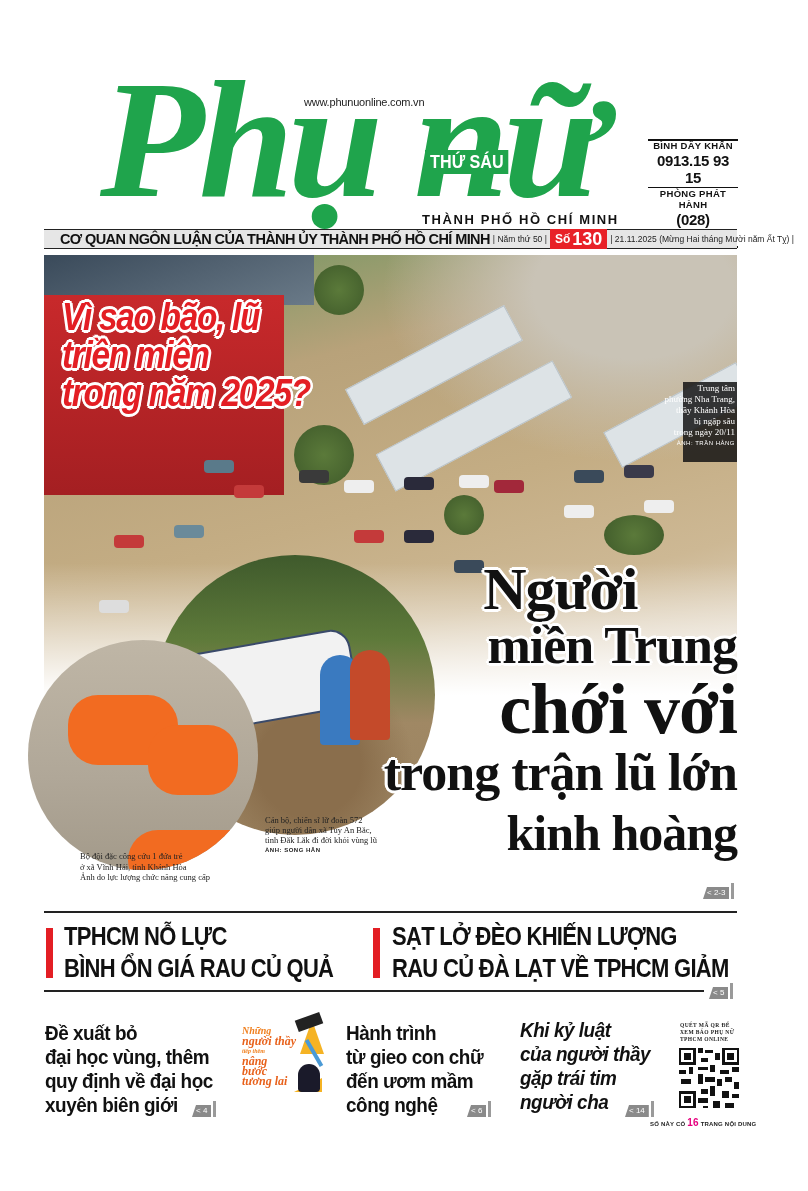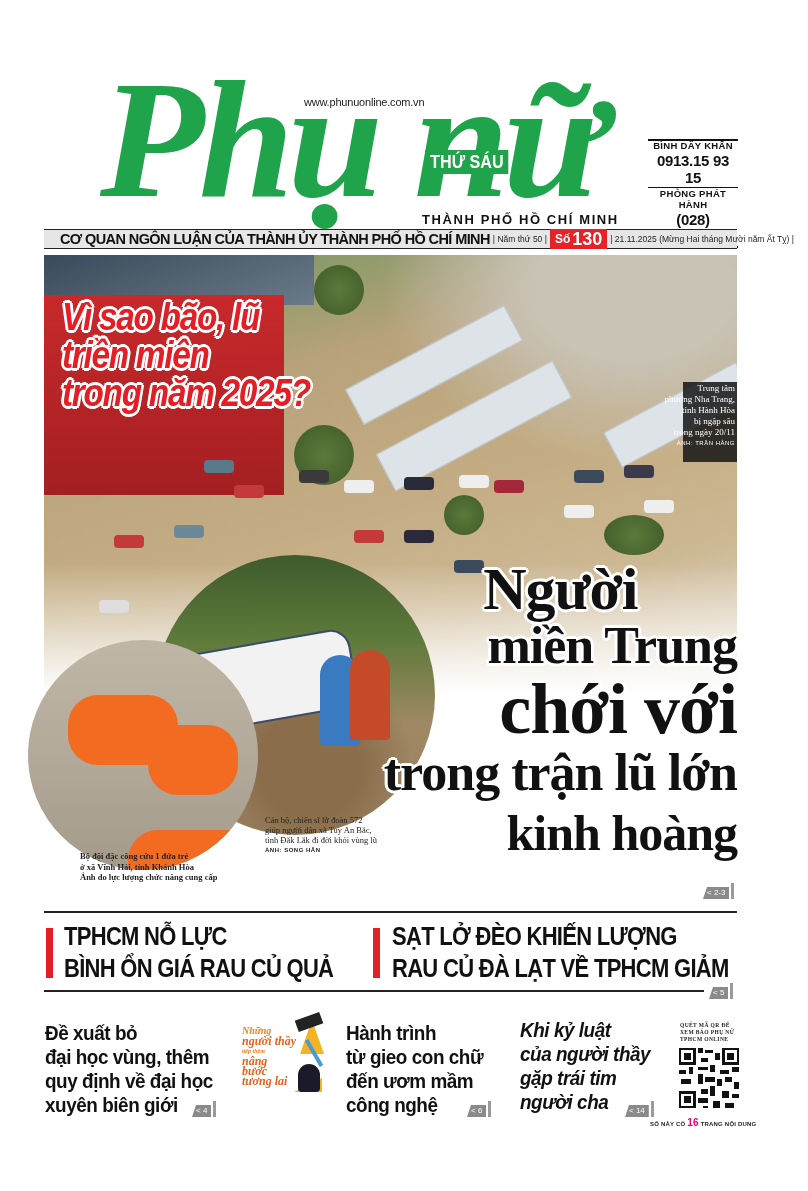--- a/index.html
+++ b/index.html
@@ -56,21 +56,21 @@
   .headline { right:71px; top:560px; text-align:right; font-family:"Liberation Serif",serif; font-weight:bold; color:#111; letter-spacing:-1px;
     text-shadow: 3px 0 0 #fff, -3px 0 0 #fff, 0 3px 0 #fff, 0 -3px 0 #fff, 2px 2px 0 #fff, -2px -2px 0 #fff, 2px -2px 0 #fff, -2px 2px 0 #fff; }
   .headline div { white-space:nowrap; }
   .headline .l1 { font-size:60px; line-height:58px;text-align:center; }
   .headline .l2 { font-size:52px; line-height:56px; }
   .headline .l3 { font-size:72px; line-height:70px; }
   .headline .l4 { font-size:52px; line-height:58px; }
   .headline .l5 { font-size:50px; line-height:62px;font-family:Liberation Serif, serif; }
 
   .cap2 { left:265px; top:815px; font-family:"Liberation Serif",serif; font-size:8.5px; line-height:10px; color:#222; }
-  .cap3 { left:80px; top:851px; font-family:"Liberation Serif",serif; font-size:8.5px; line-height:10.5px; color:#222;font-weight:bold; }
+  .cap3 { left:80px; top:851px; font-family:"Liberation Serif",serif; font-size:8.5px; line-height:10.5px; color:#222; }
   .credit-s { font-family:"Liberation Sans",sans-serif; font-size:6px; letter-spacing:0.5px; font-weight:bold; }
 
   .pageref { display:inline-flex; align-items:flex-end; height:14px; }
   .pageref .box { background:#8a8a8a; color:#fff; font-size:8px; padding:0 4px; height:12px; line-height:12px; clip-path:polygon(4px 0,100% 0,100% 100%,0 100%); }
   .pageref .bar2 { width:3px; height:16px; background:#9a9a9a; margin-left:2px; }
 
   .rule { left:44px; height:1.5px; background:#222; }
 
   .sub { top:920px; font-family:"Liberation Sans",sans-serif; font-weight:bold; font-size:25px; line-height:32px; letter-spacing:-0.8px; transform:scaleX(0.88); transform-origin:left; white-space:nowrap; }
   .sub-mark { width:7px; height:50px; background:#e31e24; top:928px; }
@@ -150,21 +150,21 @@
 <div class="abs kicker">
   <div>Vì sao bão, lũ</div>
   <div>triền miên</div>
   <div>trong năm 2025?</div>
 </div>
 
 <div class="abs cap1"></div>
 <div class="abs cap1-text">
   <div>Trung tâm</div>
   <div>phường Nha Trang,</div>
-  <div>tỉnh Hành Hòa</div>
+  <div>thầy Khánh Hòa</div>
   <div>bị ngập sâu</div>
   <div>trong ngày 20/11</div>
   <div class="credit">ẢNH: TRẦN HẰNG</div>
 </div>
 
 <div class="abs circle-big">
   <div class="boat"></div>
   <div class="person" style="left:165px;top:100px;"></div>
   <div class="person" style="left:195px;top:95px;background:#c44a2a;"></div>
 </div>

